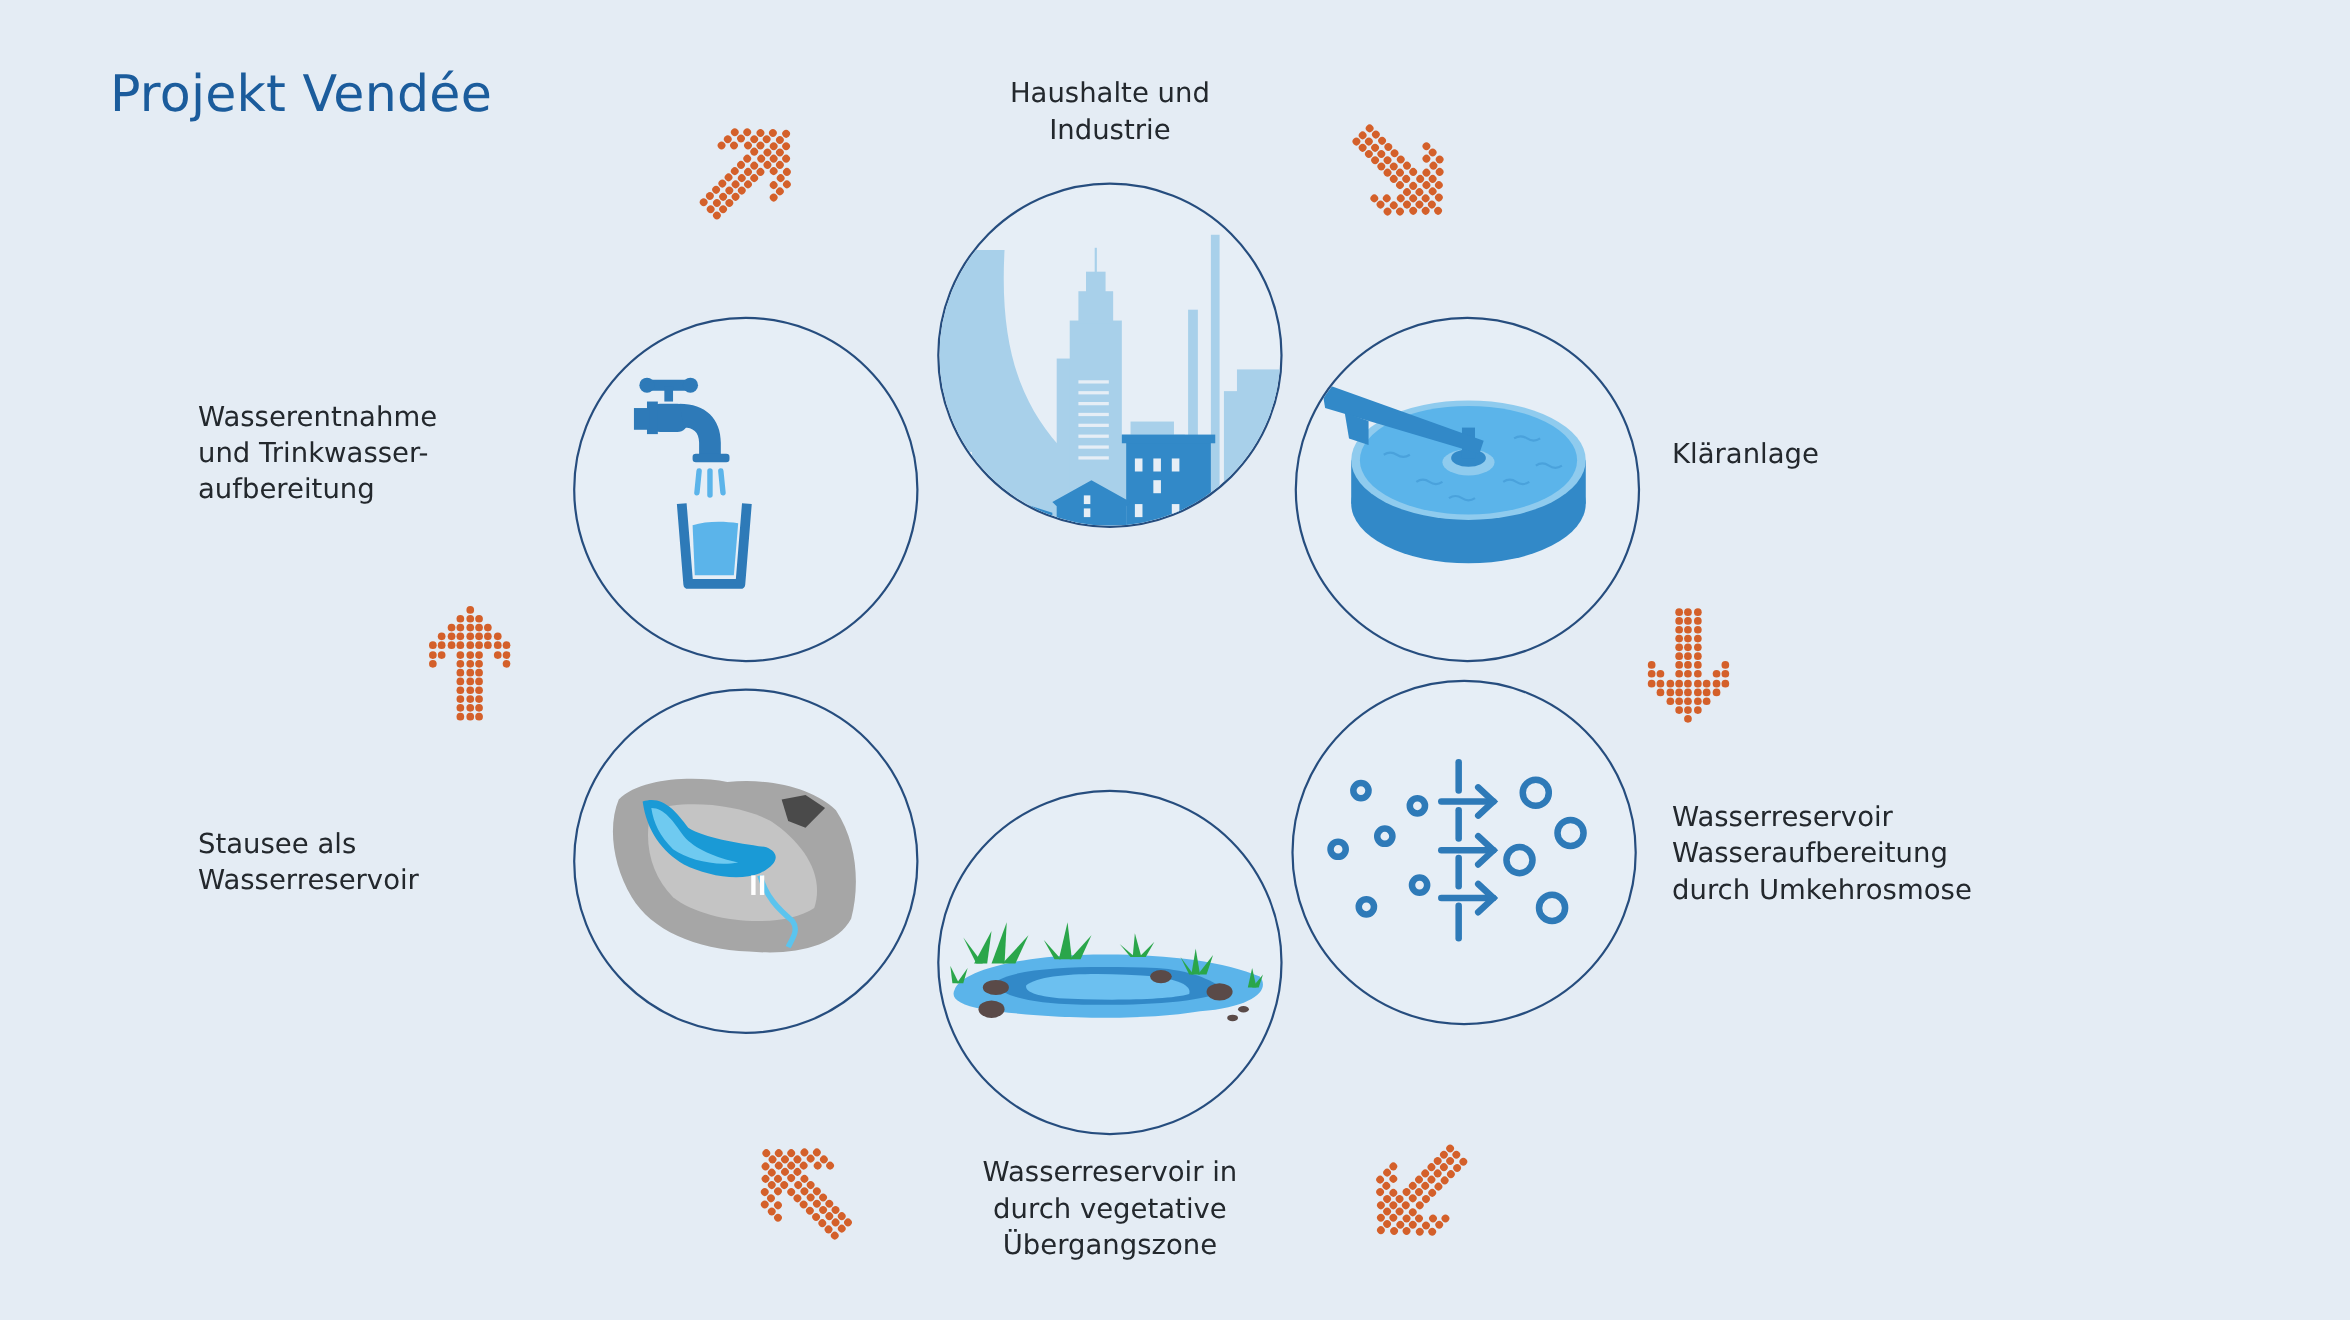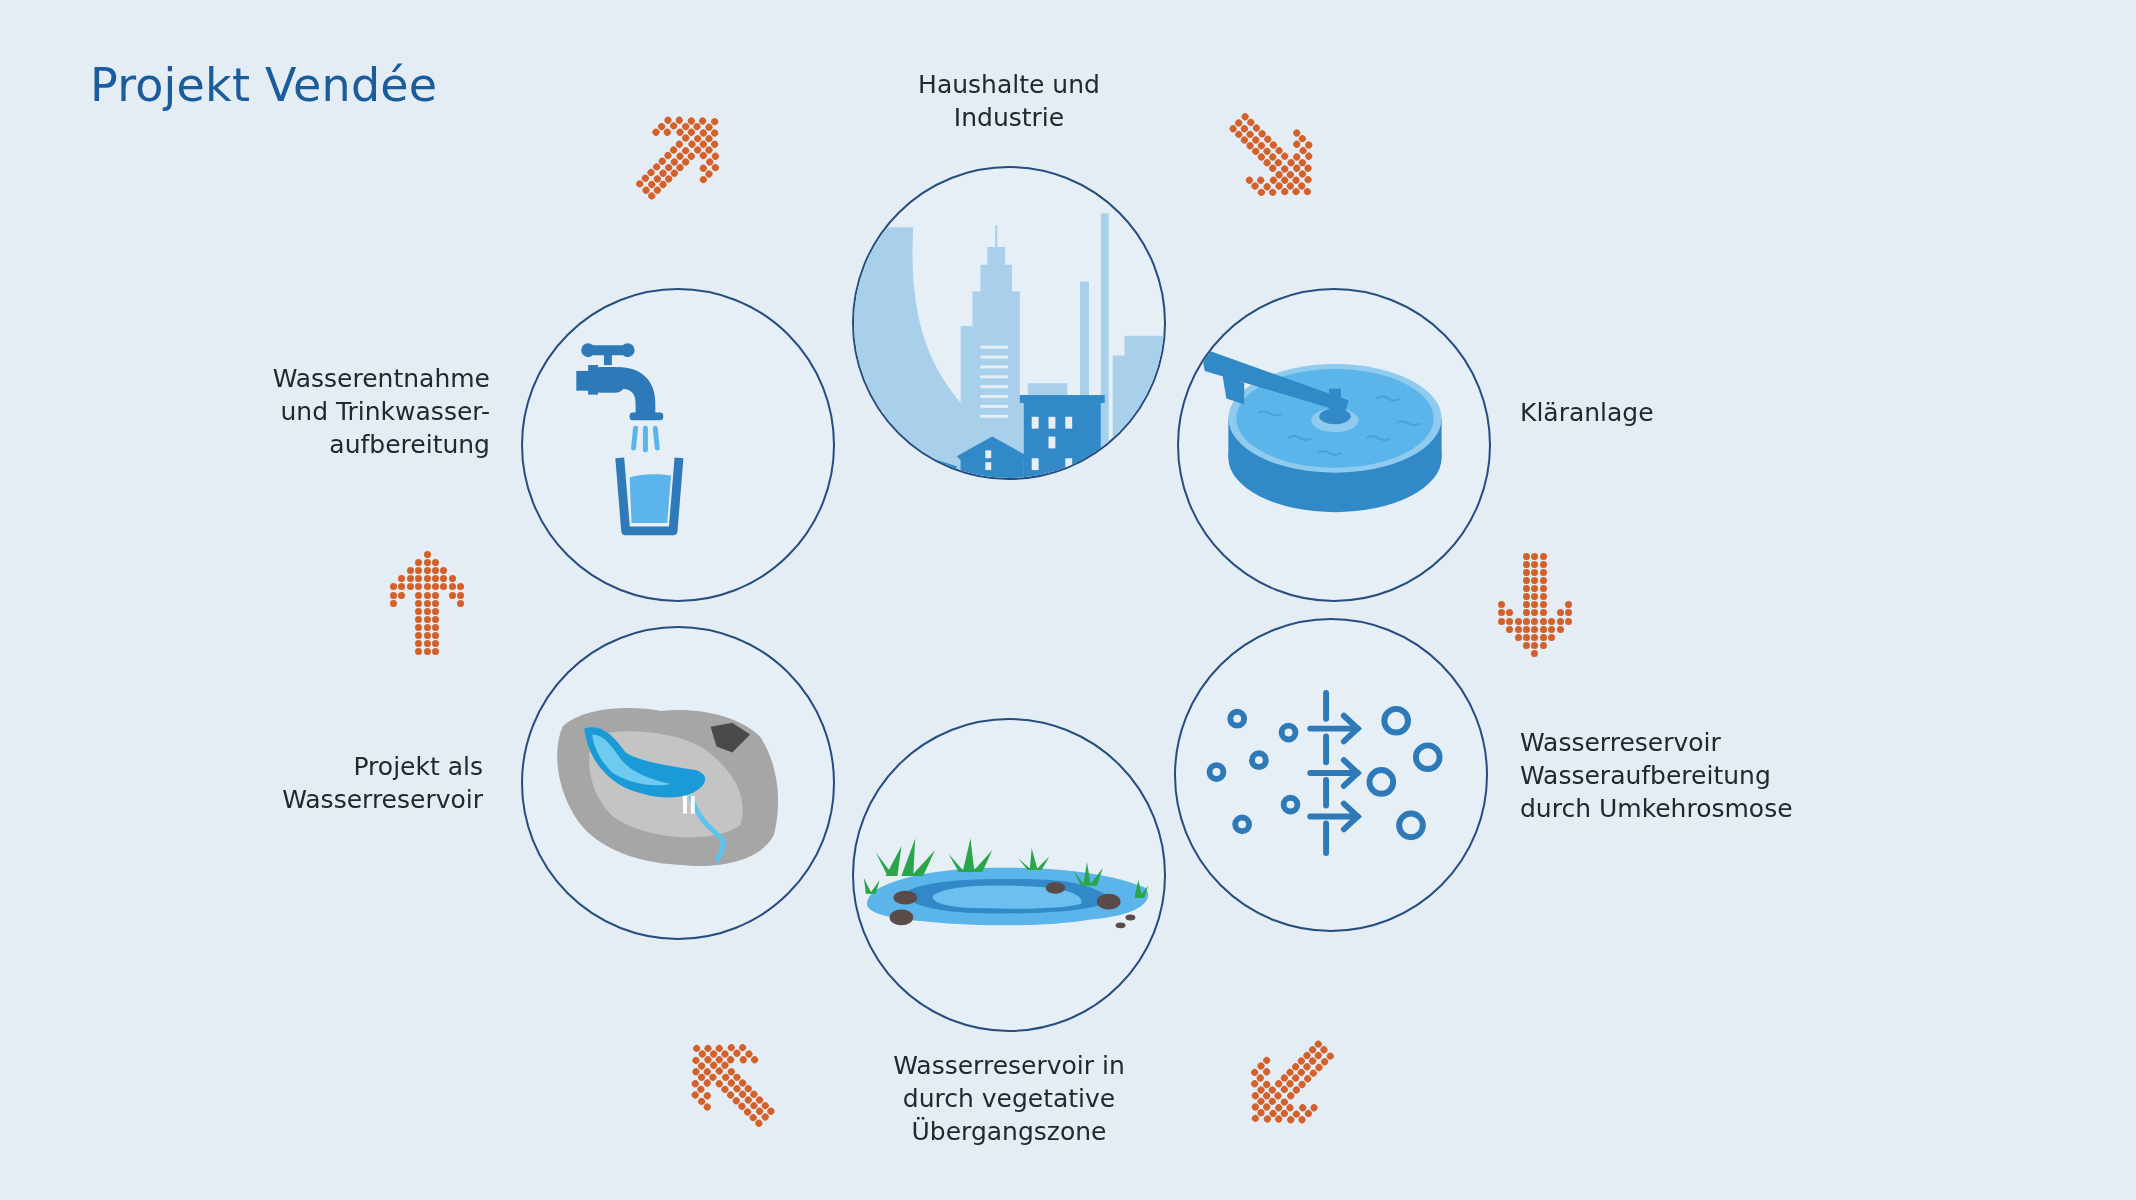--- a/index.html
+++ b/index.html
@@ -3,36 +3,36 @@
 <meta charset="utf-8">
 <style>
   html, body { margin:0; padding:0; }
   body {
     width:2136px; height:1200px; position:relative; overflow:hidden;
     background:#e4ecf4;
     font-family:"Liberation Sans", "DejaVu Sans", sans-serif;
     color:#1e2328;
   }
   .title {
-    position:absolute; left:90px; top:58px;
+    position:absolute; left:100px; top:58px;
     font-size:46px; color:#1b5c9c; letter-spacing:0.2px;
     font-family:"DejaVu Sans", sans-serif;
   }
   .node {
     position:absolute; width:314px; height:314px; border-radius:50%;
     border:2px solid #264d7e; box-sizing:border-box; overflow:hidden;
     background:#e6eef6;
   }
   .node svg { position:absolute; left:0; top:0; width:100%; height:100%; }
   .label {
     position:absolute; font-size:25px; line-height:33px; color:#23282d;
     font-family:"DejaVu Sans", sans-serif; white-space:nowrap;
   }
   .label span { display:block; }
-  .label.right { text-align:right; }
+  .label.right { text-align:left; }
   .label.center { text-align:center; }
   .label.left { text-align:left; }
   .arrow { position:absolute; width:76px; height:106px; }
   .arrow .dot {
     position:absolute; width:7px; height:7px; border-radius:50%;
   }
 </style>
 </head>
 <body>
 
@@ -194,21 +194,21 @@
     <path d="M70 110 C100 100 150 104 180 120 C210 140 230 170 220 200 C190 220 120 214 90 190 C70 170 62 140 70 110 Z" fill="#c4c4c4"></path>
     <path d="M190 100 L212 96 L230 108 L212 126 L196 120 Z" fill="#4a4a4a"></path>
     <path d="M62 102 C80 96 92 110 104 126 C120 136 150 140 176 144 C190 150 186 160 170 168 C150 176 120 170 100 160 C80 148 66 130 62 102 Z" fill="#1a9ad6"></path>
     <path d="M70 108 C82 108 90 120 100 134 C110 146 130 154 150 158 C130 162 104 156 90 146 C78 134 72 122 70 108 Z" fill="#6fcaf0"></path>
     <path d="M170 170 C176 190 186 200 200 212 C206 220 200 228 196 236" stroke="#5bc4ee" stroke-width="5" fill="none"></path>
     <rect x="162" y="170" width="4" height="18" fill="#ffffff"></rect>
       <rect x="170" y="170" width="4" height="18" fill="#ffffff"></rect>
   </svg>
 </div>
 <div class="label right" style="left:180px; top:750px; width:303px;">
-  <span>Projekt als</span>
+  <span>Stausee als</span>
   <span>Wasserreservoir</span>
 </div>
 
 <div class="node" style="left:521px; top:288px;">
   <svg viewBox="0 0 314 314">
     <g fill="#2e7ab8">
       <rect x="66" y="56" width="40" height="10" rx="5"></rect>
       <circle cx="66" cy="61" r="7"></circle>
         <circle cx="106" cy="61" r="7"></circle>
       <rect x="82" y="62" width="8" height="14"></rect>

